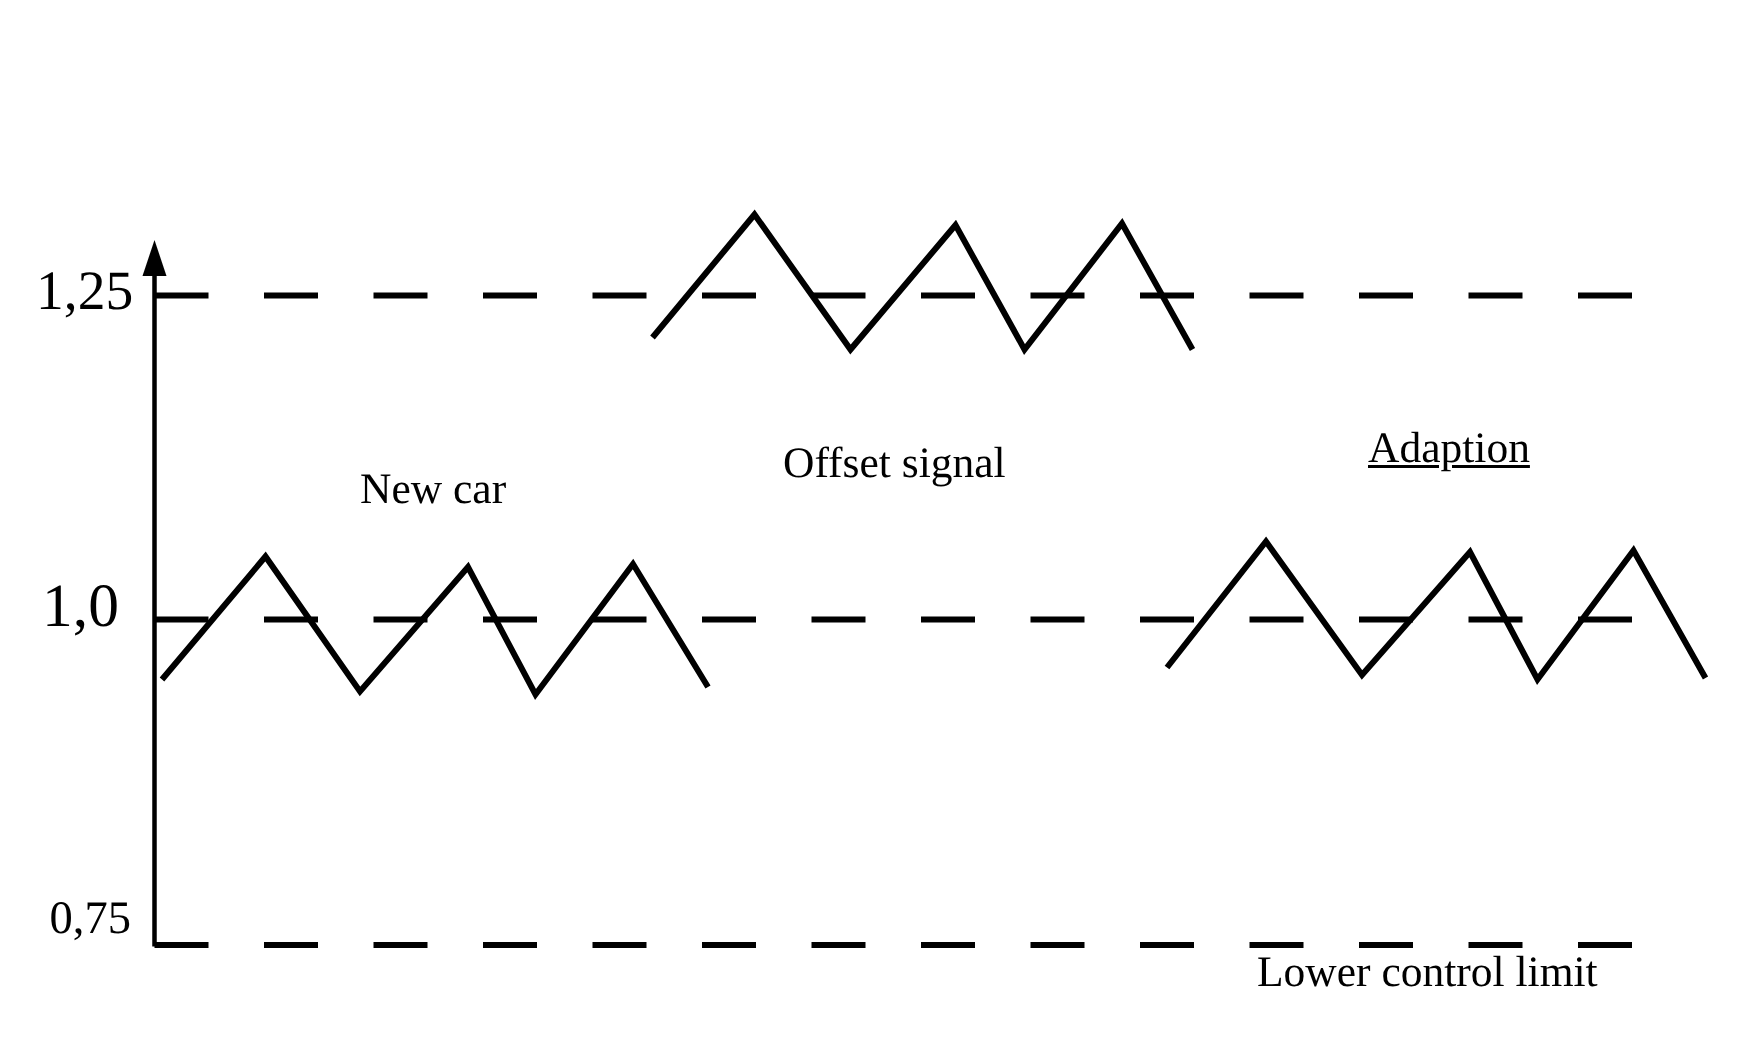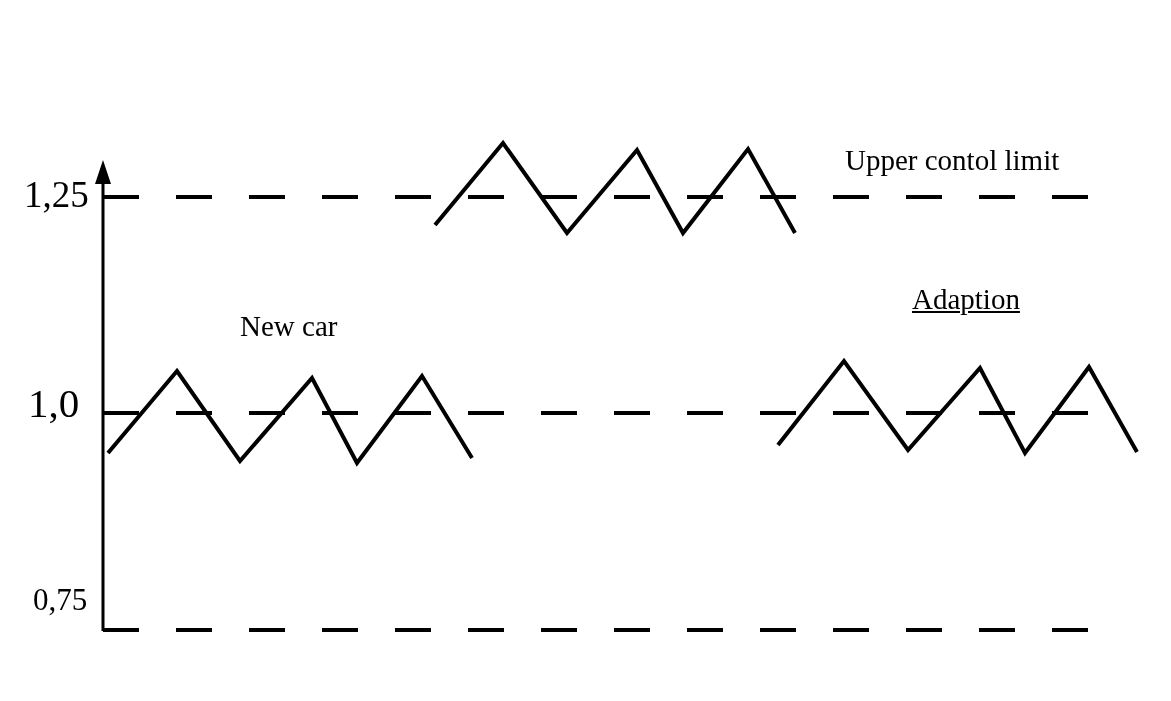--- a/index.html
+++ b/index.html
@@ -26,21 +26,21 @@
   }
   #title {
     left: 471px; top: 37px;
     font-family: "Liberation Sans", sans-serif;
     font-size: 31px;
     letter-spacing: 1.5px;
   }
   #y-axis-label { left: 28px;  top: 120px; }
   #tick-1-25    { left: 24px;  top: 176px; font-size: 37px; }
   #tick-1-0     { left: 28px;  top: 383px; font-size: 41px; }
-  #tick-0-75    { left: 33px;  top: 584px; font-size: 31px; }
+  #tick-0-75    { left: 33px;  top: 596px; font-size: 31px; }
   #label-new-car       { left: 240px; top: 312px; }
   #label-offset-signal { left: 522px; top: 295px; }
   #label-adaption      { left: 912px; top: 285px; text-decoration: underline; }
   #label-upper-limit   { left: 845px; top: 146px; }
   #label-lower-limit   { left: 838px; top: 634px; }
 </style>
 </head>
 <body>
 
 <div class="canvas">
@@ -54,16 +54,17 @@
       <line x1="103" y1="182" x2="103" y2="631" stroke="#000000" stroke-width="3"></line>
       <polygon points="103,160 95,184 111,184" fill="#000000"></polygon>
     </svg>
 
 
   <div class="lbl" id="tick-1-25">1,25</div>
   <div class="lbl" id="tick-1-0">1,0</div>
   <div class="lbl" id="tick-0-75">0,75</div>
 
   <div class="lbl" id="label-new-car">New car</div>
+  <div class="lbl" id="label-offset-signal">Offset signal</div>
   <div class="lbl" id="label-adaption">Adaption</div>
 
-  <div class="lbl" id="label-upper-limit">Upper contol limit</div>
+  <div class="lbl" id="label-lower-limit">Lower control limit</div>
 </div>
 
 </body></html>

